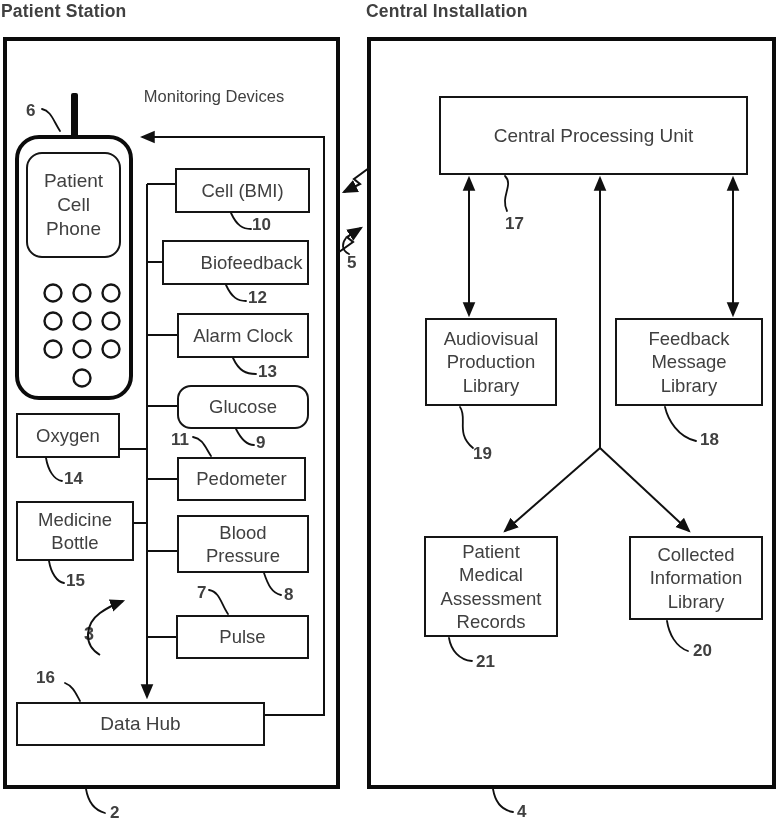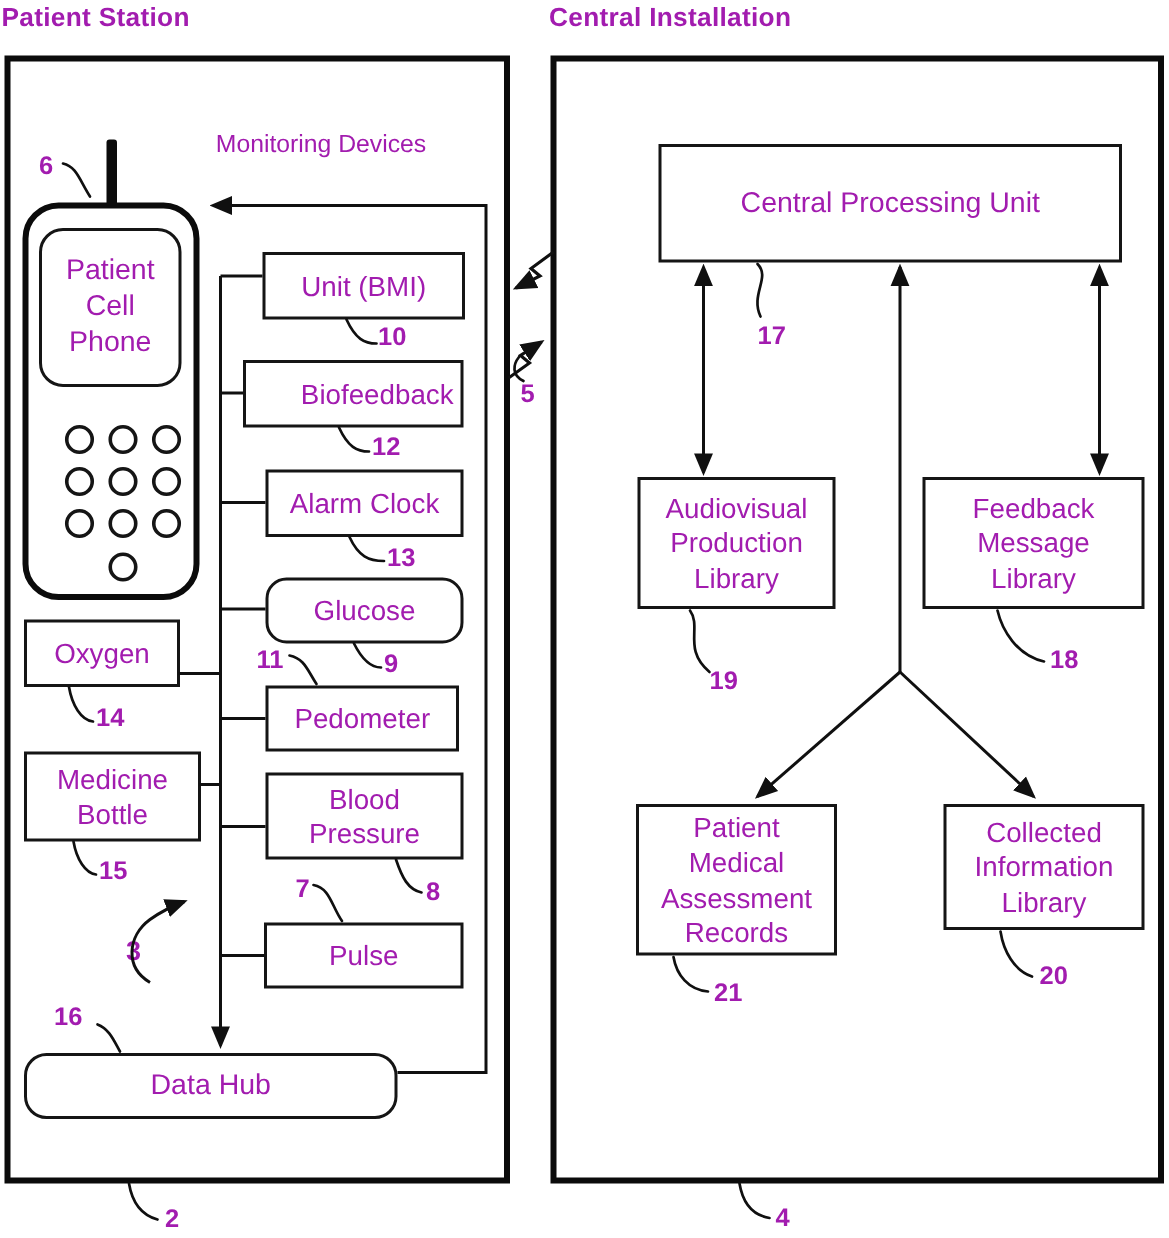--- a/index.html
+++ b/index.html
@@ -1,18 +1,18 @@
 <!DOCTYPE html>
 <html><head>
 <meta charset="utf-8">
 <style>
   html,body{margin:0;padding:0;background:#fff;}
   .canvas{
     position:relative;width:779px;height:825px;background:#fff;
-    font-family:"Liberation Sans", sans-serif;color:#a21caf;overflow:hidden;
+    font-family:"Liberation Sans", sans-serif;color:#404040;overflow:hidden;
   }
   .title{position:absolute;font-size:17.5px;font-weight:bold;letter-spacing:.2px;}
   .panel{position:absolute;border:4px solid #0b0b0b;box-sizing:border-box;background:transparent;}
   .box{
     position:absolute;border:2px solid #151515;background:#fff;box-sizing:border-box;
     display:flex;align-items:center;justify-content:center;text-align:center;
     font-size:18.5px;line-height:1.26;white-space:pre-line;
   }
   .lbl{position:absolute;font-size:16.5px;}
   .ref{position:absolute;font-size:17px;font-weight:600;}
@@ -43,41 +43,41 @@
 
   <div class="phone">
     <div class="phone-screen">
       <span>Patient
 Cell
 Phone</span>
     </div>
   </div>
 
   <div class="box" style="left:175px;top:168px;width:135px;height:45px;">
-    <span>Unit (BMI)</span></div>
+    <span>Cell (BMI)</span></div>
   <div class="box" style="left:162px;top:240px;width:147px;height:45px;padding-left:32px;">
     <span>Biofeedback</span></div>
   <div class="box" style="left:177px;top:313px;width:132px;height:45px;">
     <span>Alarm Clock</span></div>
   <div class="box" style="left:177px;top:385px;width:132px;height:44px;border-radius:14px;">
     <span>Glucose</span></div>
   <div class="box" style="left:177px;top:457px;width:129px;height:44px;">
     <span>Pedometer</span></div>
   <div class="box" style="left:177px;top:515px;width:132px;height:58px;">
     <span>Blood
 Pressure</span></div>
   <div class="box" style="left:176px;top:615px;width:133px;height:44px;">
     <span>Pulse</span></div>
 
   <div class="box" style="left:16px;top:413px;width:104px;height:45px;">
     <span>Oxygen</span></div>
   <div class="box" style="left:16px;top:501px;width:118px;height:60px;">
     <span>Medicine
 Bottle</span></div>
-  <div class="box" style="left:16px;top:702px;width:249px;height:44px;font-size:19px;border-radius:15px;">
+  <div class="box" style="left:16px;top:702px;width:249px;height:44px;font-size:19px;">
     <span>Data Hub</span></div>
 
   <div class="box" style="left:439px;top:96px;width:309px;height:79px;border-width:2.5px;font-size:19px;">
     <span>Central Processing Unit</span></div>
   <div class="box" style="left:425px;top:318px;width:132px;height:88px;">
     <span>Audiovisual
 Production
 Library</span></div>
   <div class="box" style="left:615px;top:318px;width:148px;height:88px;">
     <span>Feedback

